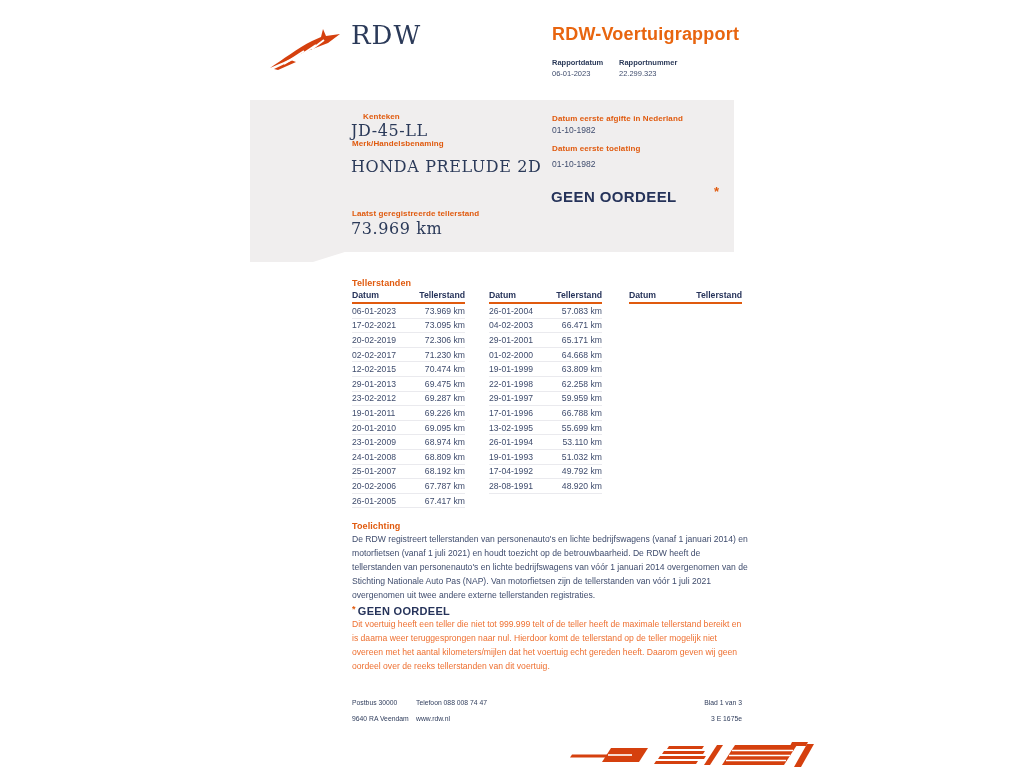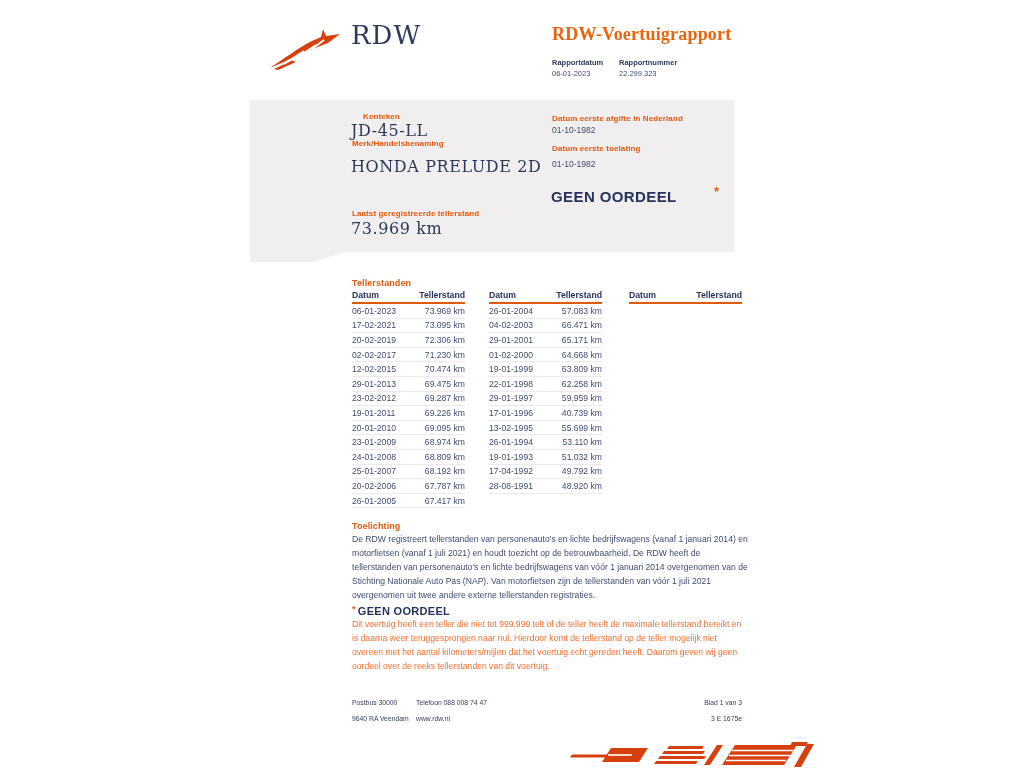--- a/index.html
+++ b/index.html
@@ -10,21 +10,21 @@
     font-family:"Liberation Sans", sans-serif; color:#2b3a59;padding-left:9px;
   }
   .abs { position:absolute; }
 
   
   .brand-wordmark {
     left:339px; top:20px; font-family:"DejaVu Serif", serif;
     font-size:26px; letter-spacing:1px; color:#2b3a59;
   }
   .doc-title {
-    left:540px; top:24px; font-family:Liberation Serif, serif;
+    left:540px; top:24px; font-family:Liberation Sans, sans-serif;
     font-size:18px; font-weight:bold; color:#e8650f; letter-spacing:0.2px;
   }
   .meta-label { font-size:7.5px; font-weight:bold; color:#2b3a59; }
   .meta-value { font-size:7.5px; color:#3f4c6d; }
 
   
   .summary-box {
     left:238px; top:100px; width:484px; height:162px; background:#f0eeee;
     clip-path: polygon(0 0, 100% 0, 100% 93.8%, 19.6% 93.8%, 13% 100%, 0 100%);
   }
@@ -203,21 +203,21 @@
         <div class="trow">
           <span>22-01-1998</span>
           <span>62.258 km</span>
         </div>
         <div class="trow">
           <span>29-01-1997</span>
           <span>59.959 km</span>
         </div>
         <div class="trow">
           <span>17-01-1996</span>
-          <span>40.739 km</span>
+          <span>66.788 km</span>
         </div>
         <div class="trow">
           <span>13-02-1995</span>
           <span>55.699 km</span>
         </div>
         <div class="trow">
           <span>26-01-1994</span>
           <span>53.110 km</span>
         </div>
         <div class="trow">

